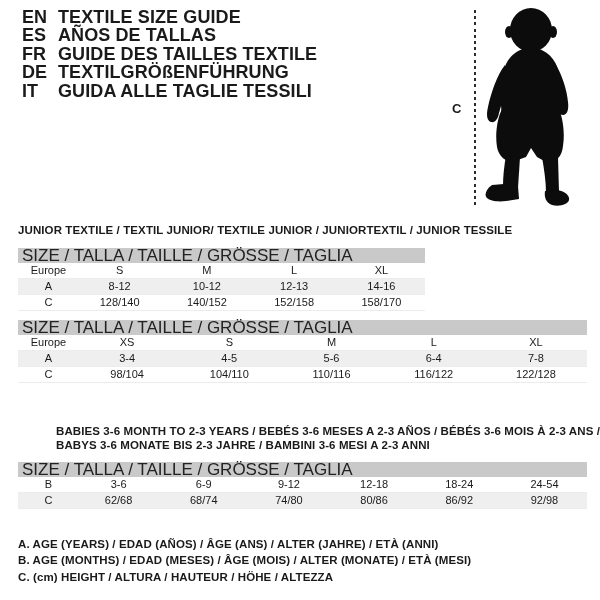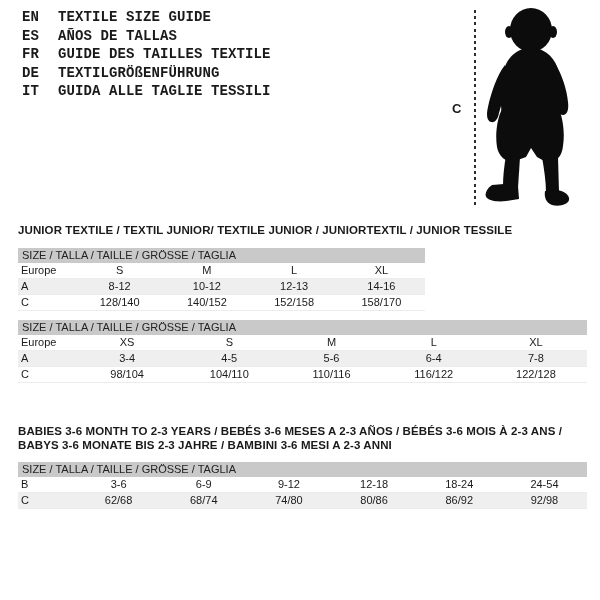--- a/index.html
+++ b/index.html
@@ -1,43 +1,43 @@
 <!DOCTYPE html>
 <html><head>
 <meta charset="utf-8">
 <style>
   html,body{margin:0;padding:0;background:#fff;}
   .page{position:relative;width:600px;height:600px;background:#ffffff;overflow:hidden;
         font-family:"Liberation Sans",sans-serif;color:#1a1a1a;}
 
   
   .langs{position:absolute;left:22px;top:7px;}
-  .lang-row{display:flex;height:18.4px;align-items:flex-end;font-weight:700;font-size:14px;letter-spacing:.1px;font-family:Liberation Mono, monospace;}
+  .lang-row{display:flex;height:18.4px;align-items:flex-start;font-weight:700;font-size:18px;letter-spacing:.1px;}
   .lang-code{width:36px;flex:0 0 36px;}
 
   
   .fig-line{position:absolute;left:474px;top:10px;width:2px;height:197px;
             background:repeating-linear-gradient(to bottom,#2d2d2d 0 3px,transparent 3px 6.2px);}
   .fig-c{position:absolute;left:452px;top:101px;font-weight:700;font-size:13px;}
   .baby{position:absolute;left:482px;top:5px;}
 
   
   .tbl{position:absolute;left:18px;}
   .tbl.t1{top:224px;width:407px;}
   .tbl.t2{top:320px;width:569px;}
   .tbl.t3{top:425px;width:569px;}
   .tbl-title{font-weight:700;font-size:11.5px;line-height:13.5px;letter-spacing:.1px;white-space:nowrap;}
   .t1 .tbl-title{margin-bottom:10px;}
   .t2 .tbl-title{margin-bottom:14px;}
-  .t3 .tbl-title{margin-bottom:10px;}
+  .t3 .tbl-title{margin-bottom:10px;margin-left:38px;}
   .tbl-title sub{font-size:8px;}
-  .size-bar{background:#c9c9c9;height:15px;line-height:15.5px;padding-left:4px;font-size:11px;color:#222;}
+  .size-bar{background:#c9c9c9;height:15px;line-height:15.5px;padding-left:4px;font-size:17px;color:#222;}
   .trow{display:flex;height:15px;line-height:15px;font-size:11px;border-bottom:1px solid #ececec;}
   .trow.alt{background:#efefef;}
-  .trow .lbl{flex:0 0 55px;width:55px;padding-left:3px;}
+  .trow .lbl{flex:0 0 55px;width:55px;padding-left:3px;text-align:center;}
   .trow .cell{flex:1;text-align:center;}
 
   
   .footnotes{position:absolute;left:18px;top:536px;font-weight:700;font-size:11.5px;line-height:16.4px;letter-spacing:.1px;white-space:nowrap;}
 </style>
 </head>
 <body>
 
 <div class="page">
 
@@ -154,14 +154,19 @@
         <div class="lbl">C</div>
         <div class="cell">62/68</div>
         <div class="cell">68/74</div>
         <div class="cell">74/80</div>
         <div class="cell">80/86</div>
         <div class="cell">86/92</div>
         <div class="cell">92/98</div>
       </div>
     </div>
 
+  <div class="footnotes" id="footnotes">
+      <div>A. AGE (YEARS) / EDAD (AÑOS) / ÂGE (ANS) / ALTER (JAHRE) / ETÀ (ANNI)</div>
+      <div>B. AGE (MONTHS) / EDAD (MESES) / ÂGE (MOIS) / ALTER (MONATE) / ETÀ (MESI)</div>
+      <div>C. (cm) HEIGHT / ALTURA / HAUTEUR / HÖHE / ALTEZZA</div>
+    </div>
 
 </div>
 
 </body></html>

